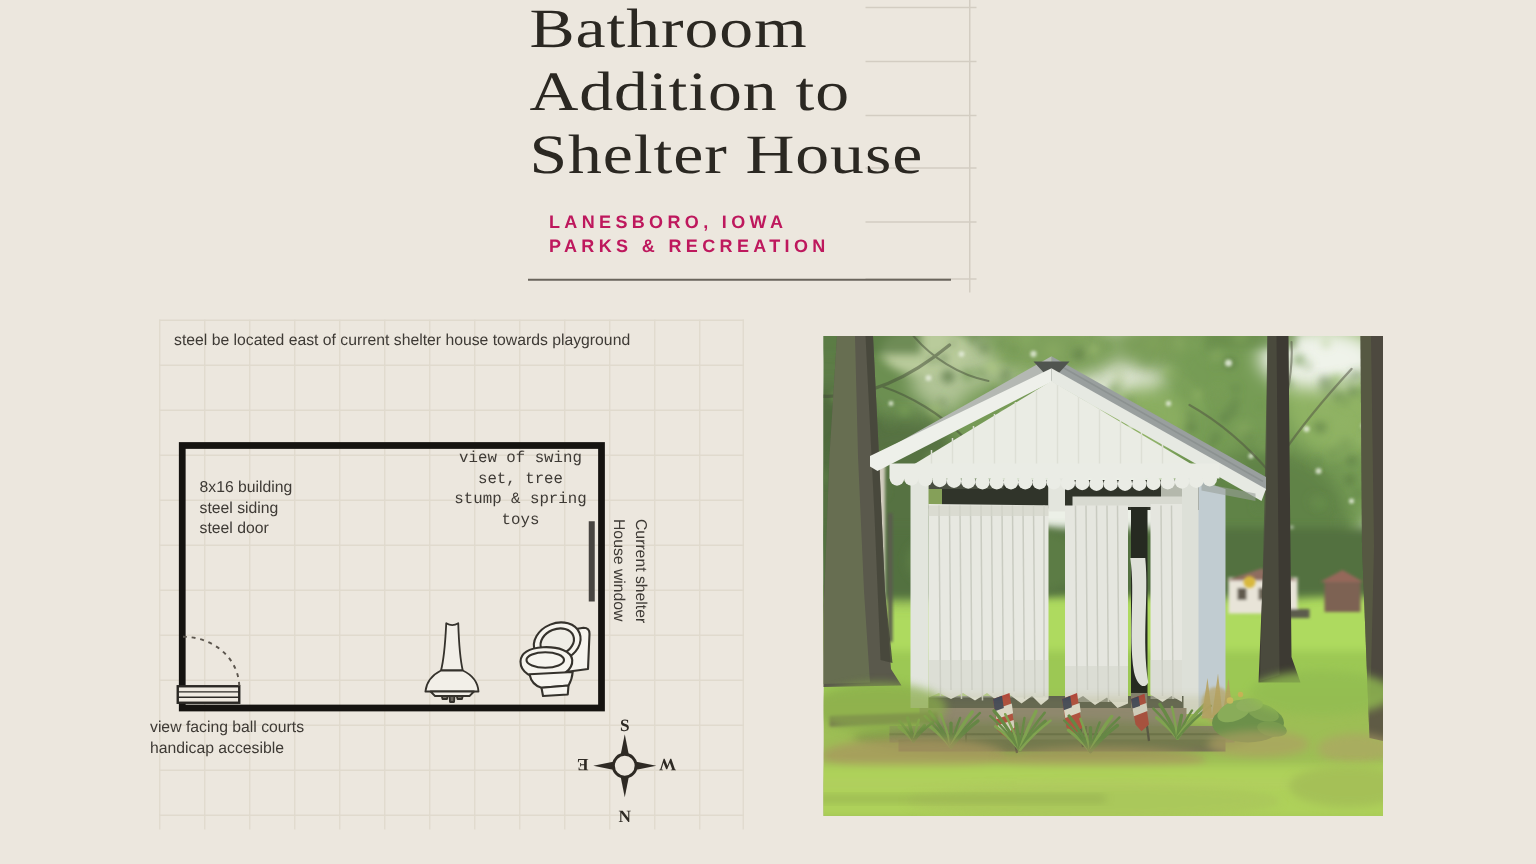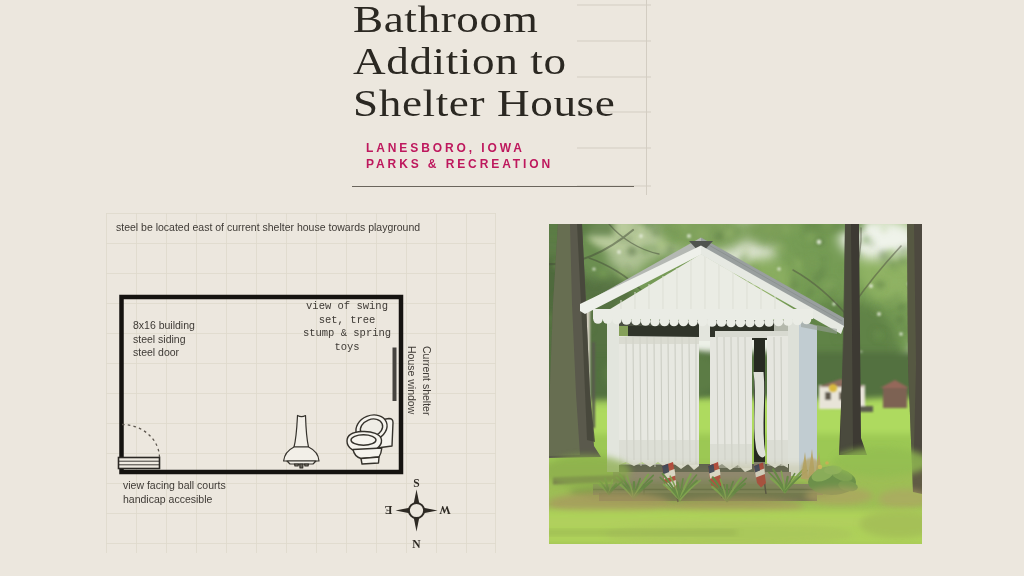--- a/index.html
+++ b/index.html
@@ -109,21 +109,21 @@
 <div class="abs title" style="left:353px;top:-1px;">Bathroom<br>Addition to<br>Shelter House</div>
 
 <div class="abs sub" style="left:366px;top:140px;">LANESBORO, IOWA<br>PARKS &amp; RECREATION</div>
 
 <div class="abs lbl" style="left:116px;top:221px;">steel be located east of current shelter house towards playground</div>
 
 <div class="abs lbl" style="left:133px;top:319px;width:64px;text-align:left;">8x16 building<br>steel siding<br>steel door</div>
 
 <div class="abs lbl" style="left:291px;top:300px;width:112px;text-align:center;font-family:Liberation Mono, monospace;">view of swing set, tree<br>stump &amp; spring toys</div>
 
-<div class="abs lbl" style="left:123px;top:479px;">view facing ball courts<br>handicap accesible</div>
+<div class="abs lbl" style="left:100px;top:479px;">view facing ball courts<br>handicap accesible</div>
 
 <div class="abs lbl" style="left:434px;top:346px;transform:rotate(90deg);transform-origin:0 0;white-space:nowrap;line-height:14.5px;">Current shelter<br>House window</div>
 
 <svg class="abs" style="left:549px;top:224px;" width="373" height="320" viewBox="0 0 373 320">
   <defs>
     <filter id="b6" x="-40%" y="-40%" width="180%" height="180%">
         <feGaussianBlur stdDeviation="6"></feGaussianBlur>
       </filter>
     <filter id="b3" x="-40%" y="-40%" width="180%" height="180%">
         <feGaussianBlur stdDeviation="3"></feGaussianBlur>

